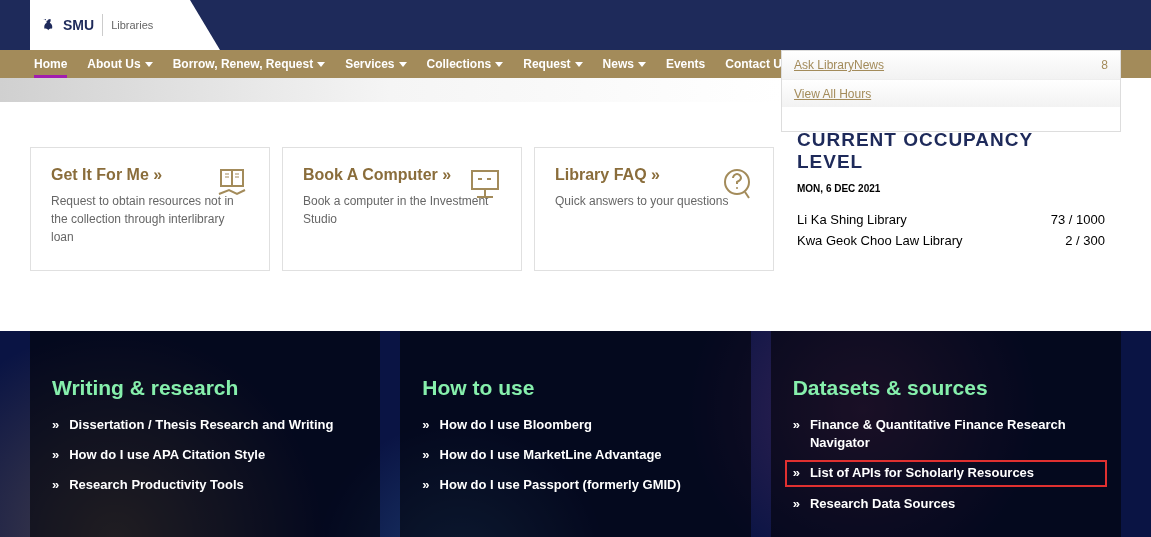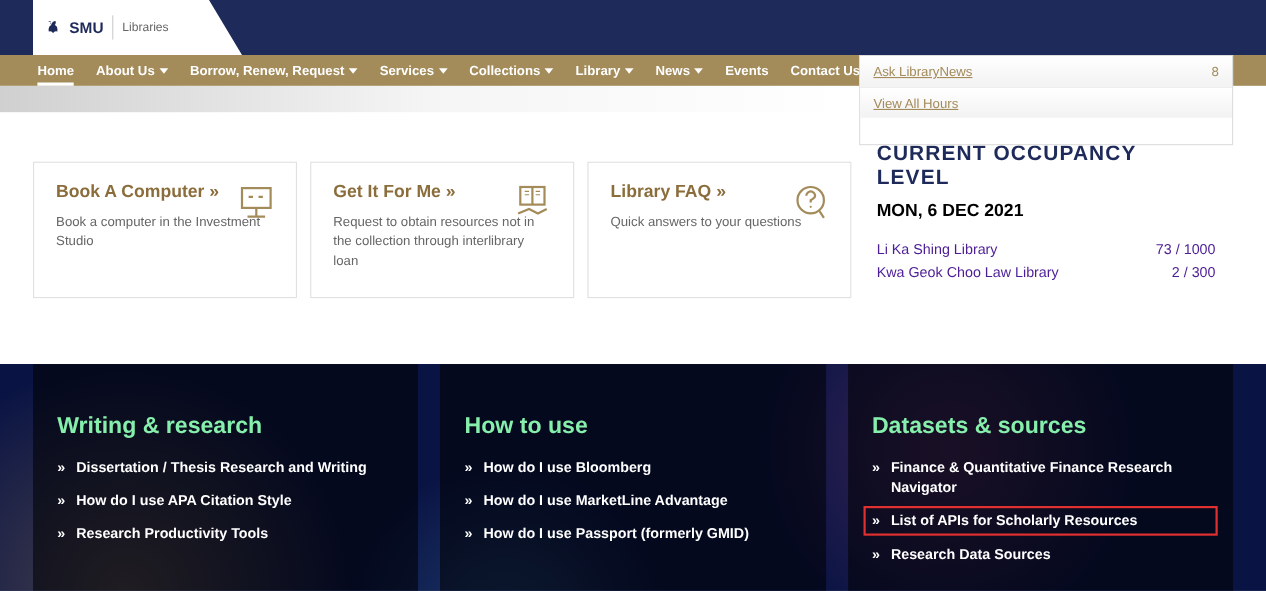--- a/index.html
+++ b/index.html
@@ -11,21 +11,21 @@
 .logo-area::after { content: ""; position: absolute; right: -30px; top: 0; width: 0; height: 0; border-left: 30px solid #fff; border-top: 50px solid transparent; }
 .logo-svg { width: 18px; height: 18px; margin-right: 5px; }
 .logo-text { font-weight: bold; color: #1e2a5a; font-size: 14px; }
 .logo-divider { width:1px; height:22px; background:#ccc; margin:0 8px; }
 .logo-sub { font-size: 11px; color: #666; }
 
 
 .nav-bar { height: 28px; background: #a38b5a; display: flex; align-items: center; position: relative; }
 .nav-items { display: flex; gap: 20px; padding-left: 34px; }
 .nav-item { color: #fff; font-weight: bold; font-size: 12px; cursor: pointer; display: flex; align-items: center; gap: 4px; }
-.nav-item.active { border-bottom: 3px solid #ffffff; padding-bottom: 4px; margin-bottom: -7px; }
+.nav-item.active { border-bottom: 3px solid #a21caf; padding-bottom: 4px; margin-bottom: -7px; }
 .caret { width:0; height:0; border-left:4px solid transparent; border-right:4px solid transparent; border-top:5px solid #fff; }
 .nav-right { position:absolute; right:30px; color:#fff; font-weight:bold; font-size:12px; cursor:pointer; }
 
 
 .hours-panel { position:absolute; right:30px; top:50px; width:340px; background:#fff; border:1px solid #ddd; z-index:5; }
 .hours-bar { height:28px; display:flex; align-items:center; justify-content:space-between; padding:0 12px; font-size:12px; color:#a38b5a; background:linear-gradient(#fff,#f2f2f2); }
 .hours-bar a { color:#a38b5a; text-decoration:underline; }
 .hours-left { display:flex; }
 .hours-panel-bottom { height:24px; }
 
@@ -35,22 +35,22 @@
 
 .quick-row { display:flex; gap:12px; margin: 45px 30px 0 30px; }
 .quick-card { flex:1; border:1px solid #e0e0e0; padding:18px 20px 24px 20px; position:relative; max-width:240px; }
 .quick-title { color:#8a6d3b; font-weight:bold; font-size:16px; margin-bottom:8px; cursor:pointer; }
 .quick-desc { color:#666; font-size:12px; line-height:1.5; }
 .quick-icon { position:absolute; right:18px; top:18px; color:#a38b5a; }
 
 
 .occupancy { position:absolute; right:30px; top:115px; width:340px; padding: 14px 16px; background:#fff; }
 .occ-title { font-family: 'Arial Narrow', Arial; font-weight:bold; letter-spacing:1px; color:#1e2a5a; font-size:19px; margin-bottom:10px; }
-.occ-date { font-weight:bold; font-size:16px; margin-bottom:18px; }
-.occ-row { display:flex; justify-content:space-between; font-size:13px; margin-bottom:6px; color:#4c1d95; }
+.occ-date { font-weight:bold; font-size:10px; margin-bottom:18px; }
+.occ-row { display:flex; justify-content:space-between; font-size:13px; margin-bottom:6px; color:#000000; }
 
 
 .dark-section { margin-top:60px; background:#0a1444; position:relative; padding:0 30px 40px 30px; min-height:250px; }
 .dark-bg { position:absolute; inset:0; background:
   radial-gradient(circle at 10% 80%, rgba(255,200,100,0.25), transparent 20%),
   radial-gradient(circle at 40% 90%, rgba(100,200,255,0.2), transparent 20%),
   radial-gradient(circle at 75% 30%, rgba(255,100,150,0.2), transparent 20%),
   #0a1444; }
 .dark-inner { position:relative; z-index:1; }
 .tab-label { display:inline-block; background:#fff; padding:12px 20px; font-weight:bold; letter-spacing:2px; font-size:13px; color:#333; margin-top:0; transform:translateY(-0px); }
@@ -93,21 +93,21 @@
       </div>
       <div class="nav-item">
         <span>Services</span>
         <span class="caret"></span>
       </div>
       <div class="nav-item">
         <span>Collections</span>
         <span class="caret"></span>
       </div>
       <div class="nav-item">
-        <span>Library</span>
+        <span>Request</span>
         <span class="caret"></span>
       </div>
       <div class="nav-item">
         <span>News</span>
         <span class="caret"></span>
       </div>
       <div class="nav-item">
         <span>Events</span>
       </div>
       <div class="nav-item">
@@ -127,49 +127,49 @@
   </div>
   <div class="hours-bar" style="border-top:1px solid #eee;">
     <a style="cursor:pointer;">View All Hours</a>
   </div>
   <div class="hours-panel-bottom"></div>
 </div>
 
 <div class="gradient-strip"></div>
 
 <div class="quick-row" id="quick-row">
-    <div class="quick-card">
-      <div class="quick-title">Book A Computer »</div>
-      <div class="quick-desc">Book a computer in the Investment Studio</div>
-      <div class="quick-icon">
-        <svg width="36" height="36" viewBox="0 0 36 36">
-          <rect x="5" y="5" width="26" height="18" fill="none" stroke="#a38b5a" stroke-width="2"></rect>
-          <line x1="11" y1="13" x2="15" y2="13" stroke="#a38b5a" stroke-width="2"></line>
-          <line x1="20" y1="13" x2="24" y2="13" stroke="#a38b5a" stroke-width="2"></line>
-          <line x1="10" y1="31" x2="26" y2="31" stroke="#a38b5a" stroke-width="2"></line>
-          <line x1="18" y1="23" x2="18" y2="31" stroke="#a38b5a" stroke-width="2"></line>
-        </svg>
-      </div>
-    </div>
     <div class="quick-card">
       <div class="quick-title">Get It For Me »</div>
       <div class="quick-desc">Request to obtain resources not in the collection through interlibrary loan</div>
       <div class="quick-icon">
         <svg width="36" height="36" viewBox="0 0 36 36">
           <rect x="6" y="4" width="22" height="16" fill="none" stroke="#a38b5a" stroke-width="2"></rect>
           <line x1="17" y1="4" x2="17" y2="20" stroke="#a38b5a" stroke-width="2"></line>
           <line x1="10" y1="8" x2="14" y2="8" stroke="#a38b5a"></line>
           <line x1="10" y1="11" x2="14" y2="11" stroke="#a38b5a"></line>
           <line x1="20" y1="8" x2="24" y2="8" stroke="#a38b5a"></line>
           <line x1="20" y1="11" x2="24" y2="11" stroke="#a38b5a"></line>
           <path d="M4 28 L14 24 L22 28 L30 24" fill="none" stroke="#a38b5a" stroke-width="2"></path>
         </svg>
       </div>
     </div>
     <div class="quick-card">
+      <div class="quick-title">Book A Computer »</div>
+      <div class="quick-desc">Book a computer in the Investment Studio</div>
+      <div class="quick-icon">
+        <svg width="36" height="36" viewBox="0 0 36 36">
+          <rect x="5" y="5" width="26" height="18" fill="none" stroke="#a38b5a" stroke-width="2"></rect>
+          <line x1="11" y1="13" x2="15" y2="13" stroke="#a38b5a" stroke-width="2"></line>
+          <line x1="20" y1="13" x2="24" y2="13" stroke="#a38b5a" stroke-width="2"></line>
+          <line x1="10" y1="31" x2="26" y2="31" stroke="#a38b5a" stroke-width="2"></line>
+          <line x1="18" y1="23" x2="18" y2="31" stroke="#a38b5a" stroke-width="2"></line>
+        </svg>
+      </div>
+    </div>
+    <div class="quick-card">
       <div class="quick-title">Library FAQ »</div>
       <div class="quick-desc">Quick answers to your questions</div>
       <div class="quick-icon">
         <svg width="36" height="36" viewBox="0 0 36 36">
           <circle cx="18" cy="16" r="12" fill="none" stroke="#a38b5a" stroke-width="2"></circle>
           <path d="M14 12c0-2 2-4 4-4s4 2 4 4-2 3-4 4v2" fill="none" stroke="#a38b5a" stroke-width="2"></path>
           <circle cx="18" cy="22" r="1" fill="#a38b5a"></circle>
           <path d="M26 26 L30 32" stroke="#a38b5a" stroke-width="2"></path>
         </svg>
       </div>

